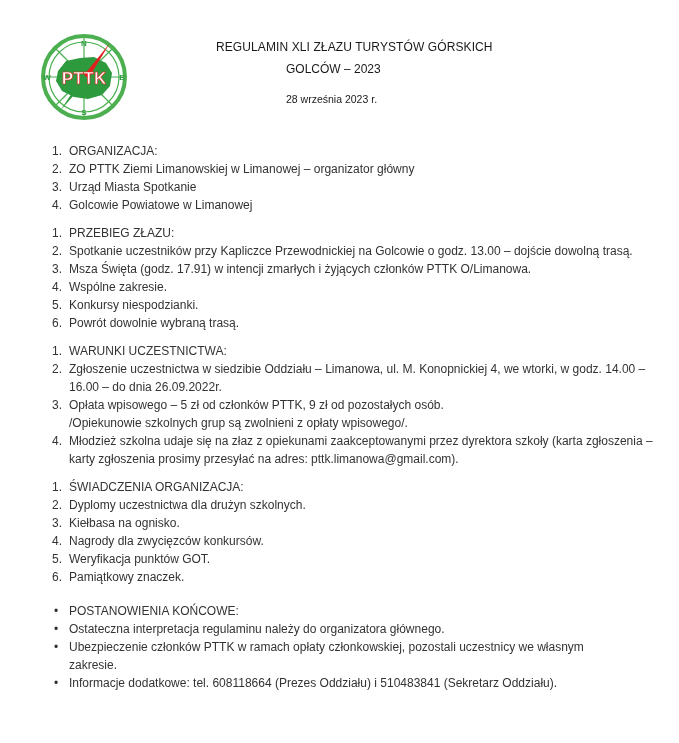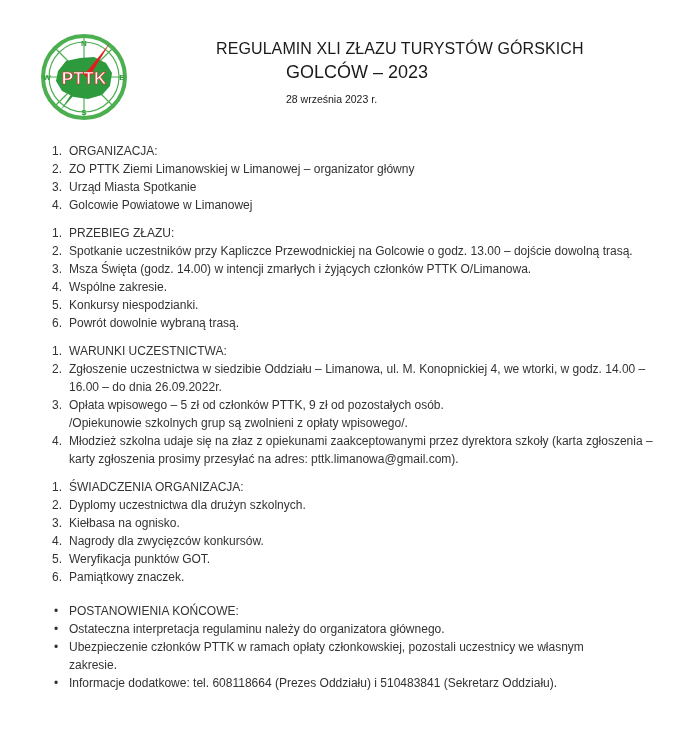--- a/index.html
+++ b/index.html
@@ -1,20 +1,20 @@
 <!DOCTYPE html>
 <html><head>
 <meta charset="utf-8">
 <style>
   html, body { margin: 0; padding: 0; background: #ffffff; }
   body { width: 679px; height: 743px; overflow: hidden; position: relative;
          font-family: "Liberation Sans", sans-serif; color: #222; }
   .logo { position: absolute; left: 36px; top: 31px; width: 96px; height: 92px; }
-  .title1 { position: absolute; left: 216px; top: 40px; font-size: 16px; color: #1a1a1a; letter-spacing: 0.1px; white-space: nowrap; }
-  .title2 { position: absolute; left: 286px; top: 62px; font-size: 18px; color: #1a1a1a; white-space: nowrap; }
+  .title1 { position: absolute; left: 216px; top: 40px; font-size: 12px; color: #1a1a1a; letter-spacing: 0.1px; white-space: nowrap; }
+  .title2 { position: absolute; left: 286px; top: 62px; font-size: 12px; color: #1a1a1a; white-space: nowrap; }
   .date { position: absolute; left: 286px; top: 93px; font-size: 10.5px; font-weight: normal; color: #1a1a1a; white-space: nowrap; }
   .content { position: absolute; left: 52px; top: 142px; width: 640px; font-size: 12px; line-height: 18px; color: #333; }
   .sec { margin-bottom: 10px; }
   .row { position: relative; padding-left: 17px; white-space: nowrap; }
   .row .num { position: absolute; left: 0; top: 0; }
   .row .cont { display: block; }
   .sec-ul { margin-top: 16px; }
   .bullet { position: absolute; left: 2px; top: 0; font-size: 12px; }
 </style>
 </head>
@@ -53,21 +53,21 @@
   <div class="sec">
     <div class="row"><span class="num">1.</span><span>ORGANIZACJA:</span></div>
     <div class="row"><span class="num">2.</span><span>ZO PTTK Ziemi Limanowskiej w Limanowej – organizator główny</span></div>
     <div class="row"><span class="num">3.</span><span>Urząd Miasta Spotkanie</span></div>
     <div class="row"><span class="num">4.</span><span>Golcowie Powiatowe w Limanowej</span></div>
   </div>
 
   <div class="sec">
     <div class="row"><span class="num">1.</span><span>PRZEBIEG ZŁAZU:</span></div>
     <div class="row"><span class="num">2.</span><span>Spotkanie uczestników przy Kapliczce Przewodnickiej na Golcowie o godz. 13.00 – dojście dowolną trasą.</span></div>
-    <div class="row"><span class="num">3.</span><span>Msza Święta (godz. 14.00) w intencji zmarłych i żyjących członków PTTK O/Limanowa.</span></div>
+    <div class="row"><span class="num">3.</span><span>Msza Święta (godz. 17.91) w intencji zmarłych i żyjących członków PTTK O/Limanowa.</span></div>
     <div class="row"><span class="num">4.</span><span>Wspólne zakresie.</span></div>
     <div class="row"><span class="num">5.</span><span>Konkursy niespodzianki.</span></div>
     <div class="row"><span class="num">6.</span><span>Powrót dowolnie wybraną trasą.</span></div>
   </div>
 
   <div class="sec">
     <div class="row"><span class="num">1.</span><span>WARUNKI UCZESTNICTWA:</span></div>
     <div class="row"><span class="num">2.</span><span>Zgłoszenie uczestnictwa w siedzibie Oddziału – Limanowa, ul. M. Konopnickiej 4, we wtorki, w godz. 14.00 –</span><span class="cont">16.00  –  do dnia 26.09.2022r.</span></div>
     <div class="row"><span class="num">3.</span><span>Opłata wpisowego – 5 zł od członków PTTK, 9 zł od pozostałych osób.</span><span class="cont">/Opiekunowie szkolnych grup są zwolnieni z opłaty wpisowego/.</span></div>
     <div class="row"><span class="num">4.</span><span>Młodzież szkolna udaje się na złaz z opiekunami zaakceptowanymi przez dyrektora szkoły (karta zgłoszenia –</span><span class="cont">karty zgłoszenia prosimy przesyłać na adres: pttk.limanowa@gmail.com).</span></div>

